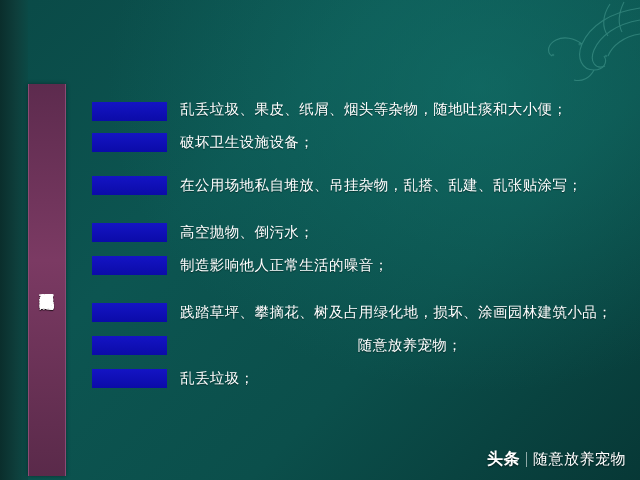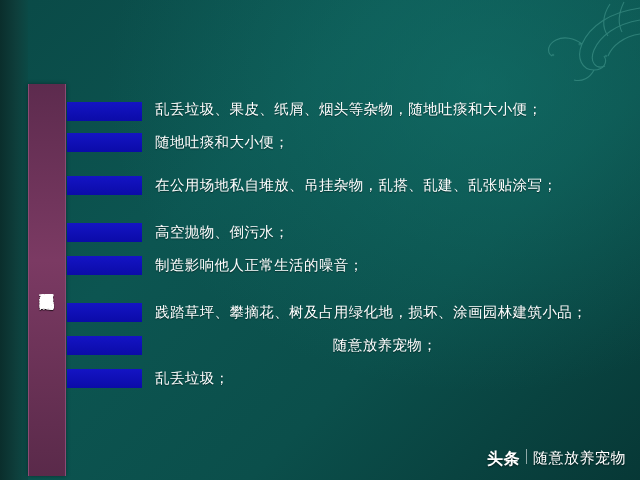--- a/index.html
+++ b/index.html
@@ -38,21 +38,21 @@
     color:#ffffff;font-size:15px;line-height:19.5px;
     letter-spacing:0px;
     writing-mode:vertical-rl;text-orientation:upright;
     text-align:center;
     display:flex;align-items:center;justify-content:center;
     font-family:"DejaVu Sans","Liberation Sans",sans-serif;
     text-shadow:0 1px 1px rgba(0,0,0,.5);
   }
   
   .content{
-    position:absolute;left:67px;top:96px;width:548px;
+    position:absolute;left:92px;top:96px;width:548px;
   }
   .row{
     position:relative;
     display:block;
     margin-bottom:6px;
   }
   .bullet{
     position:absolute;left:0;top:4px;
     width:75px;height:19px;
     background:#0f12b8;
@@ -72,21 +72,21 @@
   .row.r3{margin-top:16px;}
   .row.r4{margin-top:20px;}
   .row.r5{margin-top:6px;}
   .row.r6{margin-top:20px;}
   .row.r7{margin-top:4px;text-align:center;}
   .row.r8{margin-top:6px;}
 
   
   .watermark{
     position:absolute;right:14px;bottom:10px;
-    display:flex;gap:6px;
+    display:flex;align-items:center;gap:6px;
     color:#ffffff;font-size:15px;letter-spacing:.5px;
     text-shadow:0 1px 2px rgba(0,0,0,.6);
   }
   .wm-logo{
     font-weight:bold;font-size:16px;color:#ffffff;
   }
   .wm-sep{
     display:inline-block;width:1px;height:15px;background:rgba(255,255,255,.55);
   }
 </style>
@@ -119,21 +119,21 @@
 
   <div class="content">
 
     <div class="row r1">
       <span class="bullet"></span>
       <span class="row-text">乱丢垃圾、果皮、纸屑、烟头等杂物，随地吐痰和大小便；</span>
     </div>
 
     <div class="row r2">
       <span class="bullet"></span>
-      <span class="row-text">随地吐痰和大小便；</span>
+      <span class="row-text">破坏卫生设施设备；</span>
     </div>
 
     <div class="row r3">
       <span class="bullet"></span>
       <span class="row-text">在公用场地私自堆放、吊挂杂物，乱搭、乱建、乱张贴涂写；</span>
     </div>
 
     <div class="row r4">
       <span class="bullet"></span>
       <span class="row-text">高空抛物、倒污水；</span>

